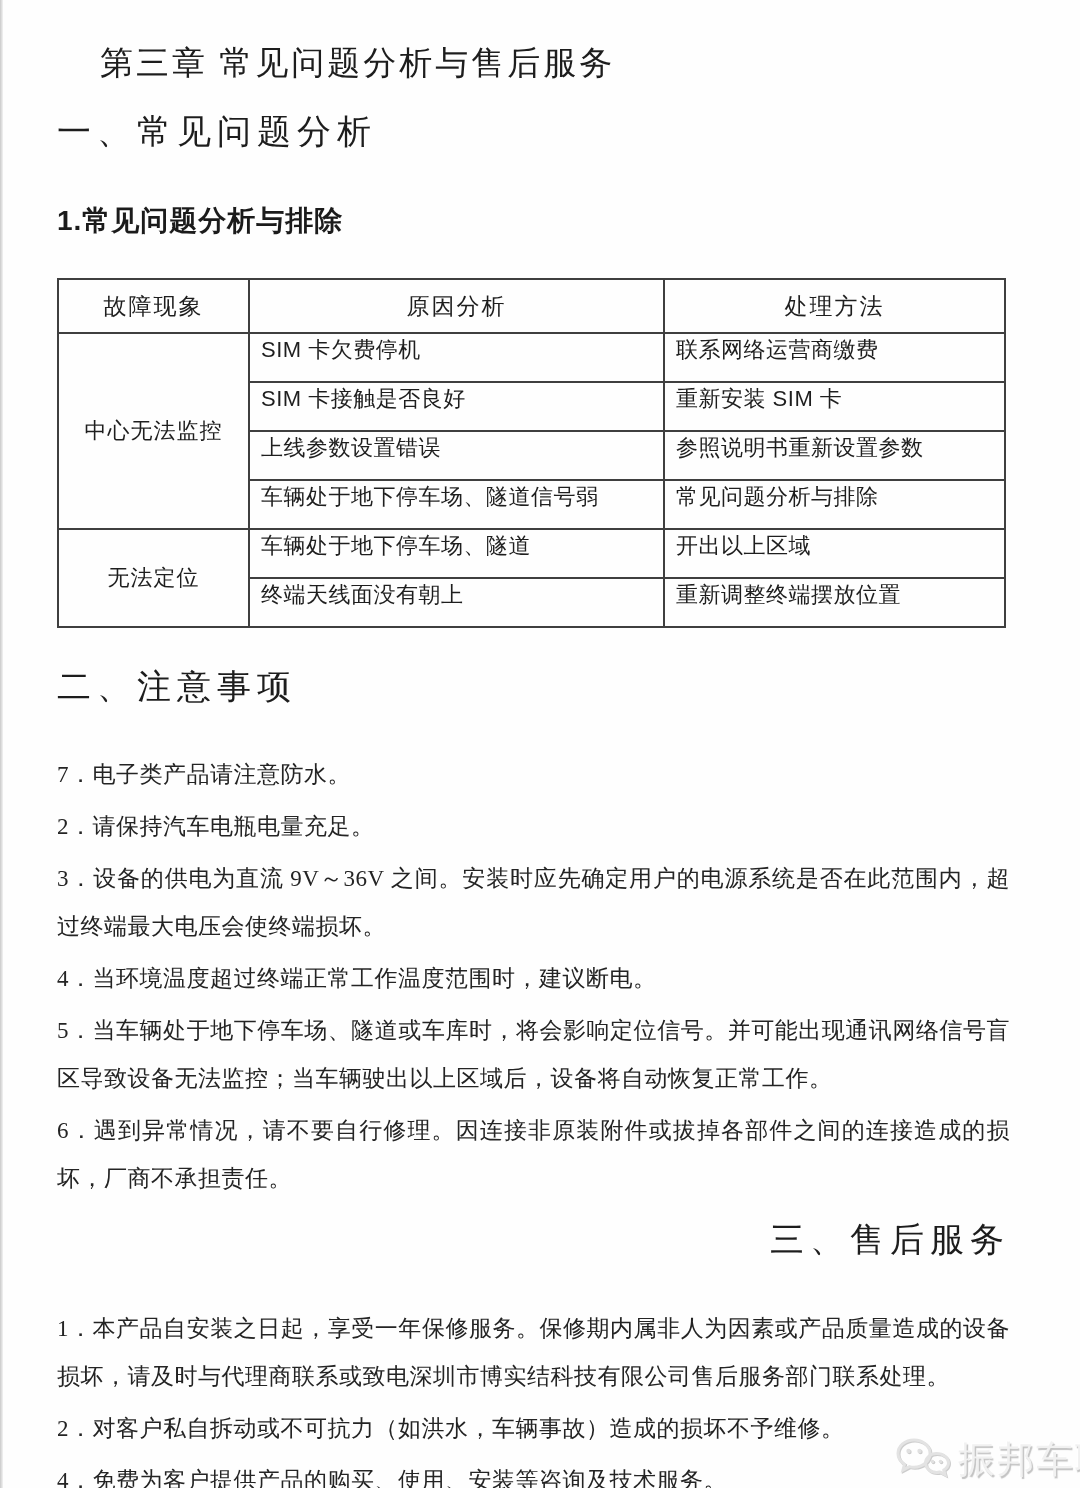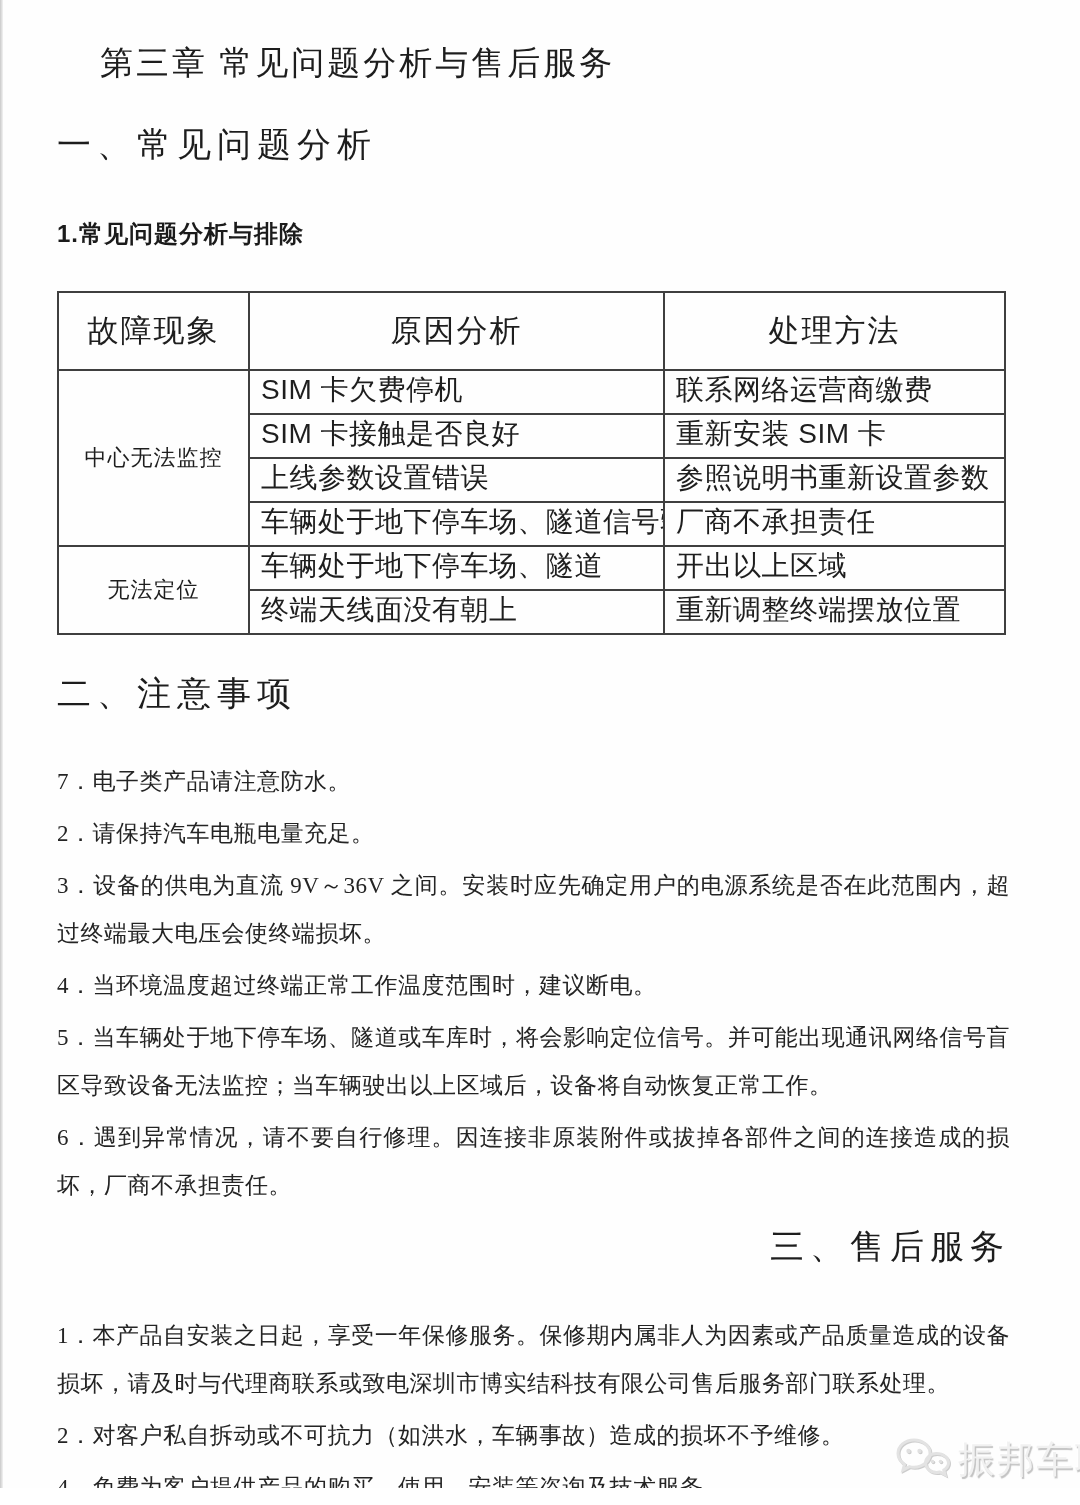--- a/index.html
+++ b/index.html
@@ -31,54 +31,54 @@
     color: #1d1d1d;
   }
   h2.sec-heading {
     font-size: 34px;
     font-weight: 400;
     letter-spacing: 6px;
     line-height: 44px;
     margin: 0;
     color: #1d1d1d;
   }
-  .sec-faq h2 { margin-top: 37px; }
+  .sec-faq h2 { margin-top: 24px; }
   .sec-notes h2 { margin-top: 37px; }
   .sec-service h2 { margin-top: 15px; text-align: right; }
   .sub-heading {
     font-family: "Liberation Sans", "DejaVu Sans", sans-serif;
     font-weight: 700;
-    font-size: 24px;
+    font-size: 28px;
     line-height: 30px;
     letter-spacing: 1px;
     margin: 52px 0 0 0;
     color: #1b1b1b;
   }
   table.fault-table {
     margin-top: 42px;
     border-collapse: collapse;
     width: 947px;
     table-layout: fixed;
     font-family: "Liberation Sans", "DejaVu Sans", sans-serif;
     color: #1e1e1e;
   }
   .fault-table th, .fault-table td { border: 2px solid #3f3f3f; }
   .fault-table th {
     height: 52px;
     font-weight: 400;
-    font-size: 31px;
+    font-size: 23px;
     letter-spacing: 2px;
     text-align: center;
-    padding: 12px;
+    padding: 0;
   }
   .fault-table td {
     height: 31px;
-    font-size: 28px;
+    font-size: 22px;
     letter-spacing: 0.5px;
-    padding: 0 4px 4px 11px;
+    padding: 0 4px 16px 11px;
     text-align: left;
     vertical-align: middle;
     white-space: nowrap;
     overflow: hidden;
   }
   .fault-table td.symptom {
     text-align: center;
     padding: 1px;
     font-size: 22px;
     letter-spacing: 1px;
@@ -147,21 +147,21 @@
           <tr>
             <td>SIM 卡接触是否良好</td>
             <td>重新安装 SIM 卡</td>
           </tr>
           <tr>
             <td>上线参数设置错误</td>
             <td>参照说明书重新设置参数</td>
           </tr>
           <tr>
             <td>车辆处于地下停车场、隧道信号弱</td>
-            <td>厂商不承担责任</td>
+            <td>常见问题分析与排除</td>
           </tr>
           <tr>
             <td class="symptom" rowspan="2">无法定位</td>
             <td>车辆处于地下停车场、隧道</td>
             <td>开出以上区域</td>
           </tr>
           <tr>
             <td>终端天线面没有朝上</td>
             <td>重新调整终端摆放位置</td>
           </tr>

